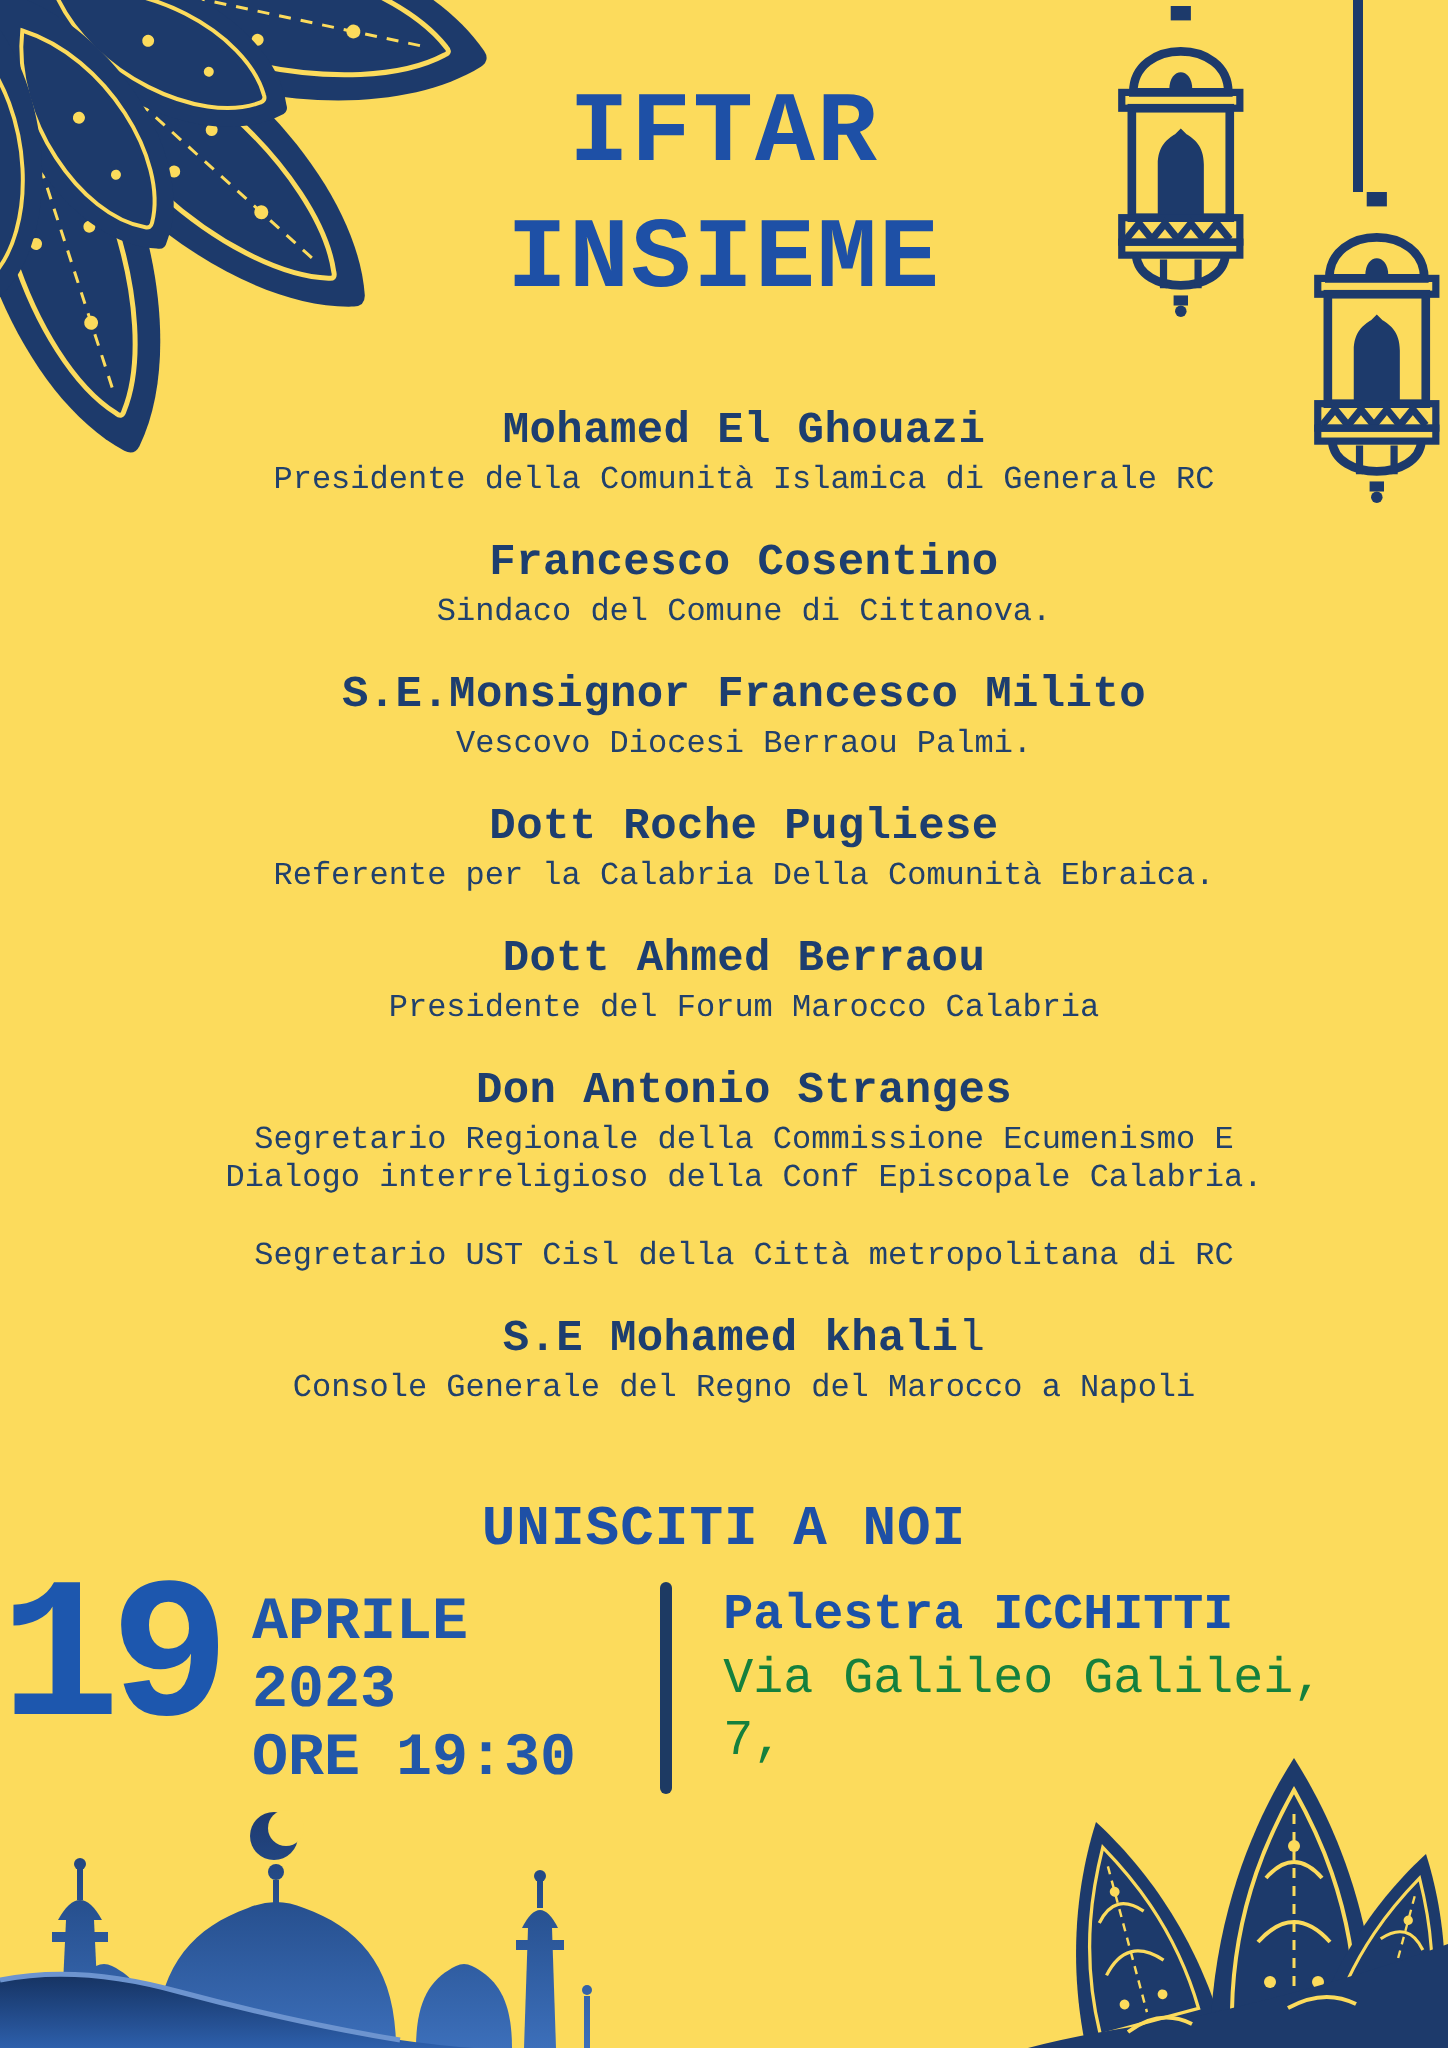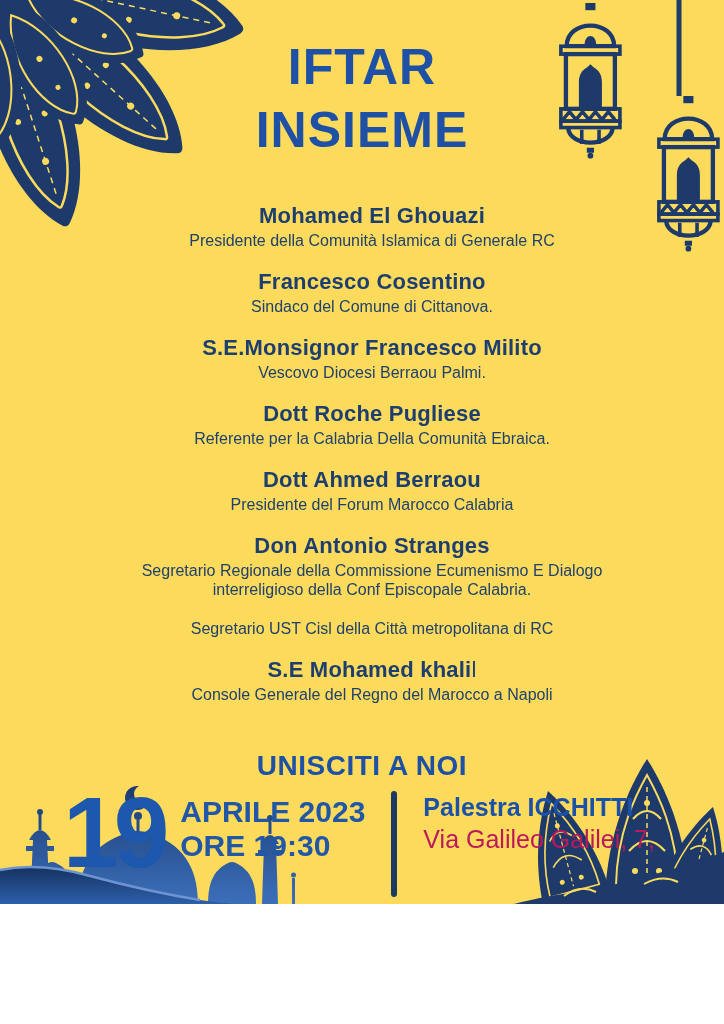--- a/index.html
+++ b/index.html
@@ -1,19 +1,19 @@
 <!DOCTYPE html>
 <html><head>
 <meta charset="utf-8">
 <style>
   html,body{margin:0;padding:0;}
   .poster{
-    position:relative; width:724px; height:904px;
+    position:relative; width:724px; height:1024px;
     background:#FCDB5C; overflow:hidden;
-    font-family:Liberation Sans, sans-serif;
+    font-family:Liberation Mono, monospace;
   }
   .deco{position:absolute; z-index:1;}
   .content{position:absolute; inset:0; z-index:2; text-align:center;}
   .title-block{padding-top:36px;}
   .title-line{
     font-size:50px; line-height:63px; font-weight:700;
     color:#1E50A6; letter-spacing:1px;
   }
   .speakers{margin-top:42px;}
   .speaker{margin-bottom:20px;padding-left:20px;}
@@ -25,35 +25,35 @@
   .speaker-role{
     font-size:16px; line-height:19px; margin:3px auto 0 auto;
     color:#21416D; max-width:540px;
   }
   .cta{
     margin-top:46px; font-size:28px; line-height:32px;
     font-weight:700; color:#1E50A6; letter-spacing:.5px;
   }
   .footer{
     margin-top:7px; display:flex; justify-content:center;
-    align-items:flex-start; text-align:left; padding-right:52px;margin-left:46px;
+    align-items:flex-start; text-align:left; padding-right:52px;
   }
   .day{
     font-size:100px; line-height:86px; font-weight:700;
     color:#1D57AE; letter-spacing:-5px;
   }
   .datetime{margin:6px 0 0 16px;}
   .datetime div{font-size:30px; line-height:34px; font-weight:700; color:#2257A8;}
   .divider{
     width:6px; height:106px; background:#1D3A63;
     border-radius:3px; margin:2px 26px 0 26px;
   }
   .venue{margin-top:2px;}
   .venue-name{font-size:25px; line-height:33px; font-weight:700; color:#1B51A8;}
-  .venue-line{font-size:25px; line-height:31px; color:#be185d;}
+  .venue-line{font-size:25px; line-height:31px; color:#15803d;}
 </style>
 </head>
 <body>
 
 <div class="poster">
 
   <svg class="deco" style="top:0;left:0;" width="270" height="295" viewBox="0 0 270 295">
     <defs>
       <g id="mpetal">
         <path d="M28,0 C80,-54 212,-52 262,-4 Q266,0 262,4 C212,52 80,54 28,0 Z" fill="#1D3A6B"></path>

